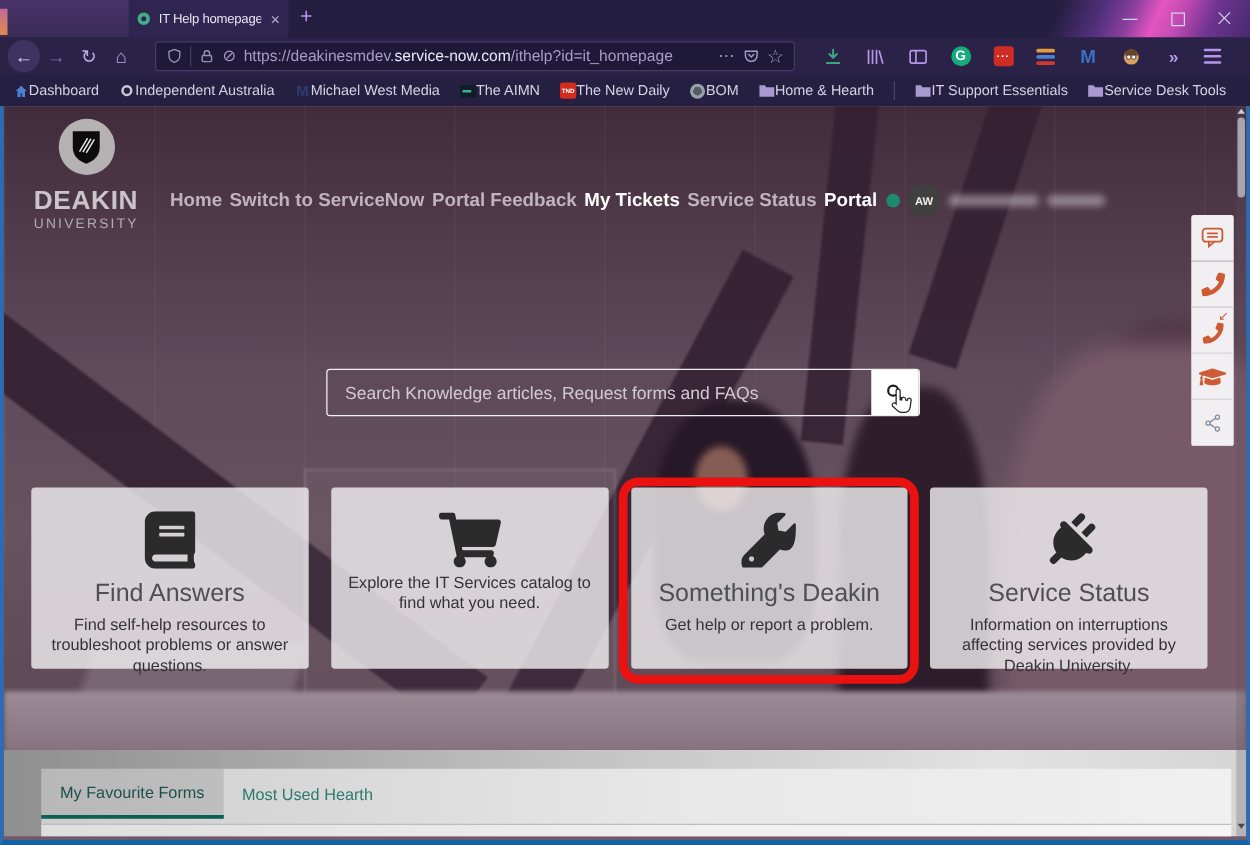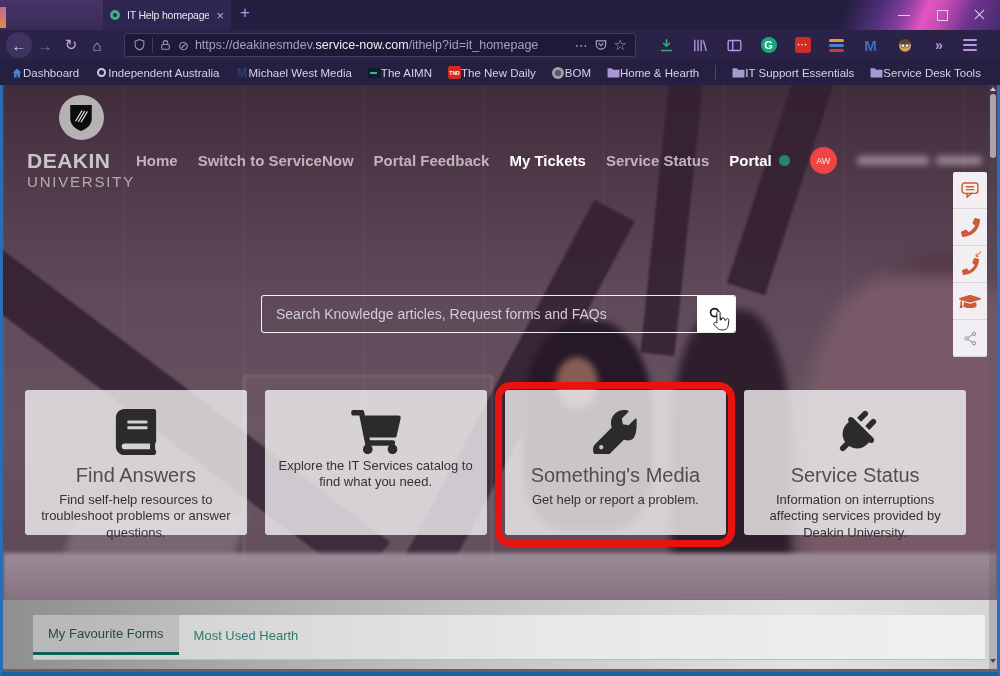--- a/index.html
+++ b/index.html
@@ -91,27 +91,27 @@
   .glass{position:absolute;left:240px;top:290px;width:250px;height:225px;border:2px solid rgba(255,255,255,.18);
     background:rgba(255,255,255,.05);filter:blur(1px);}
   .laptop{position:absolute;left:60px;top:430px;width:170px;height:85px;background:#d8d0d4;opacity:.35;filter:blur(3px);
     transform:skewX(-18deg);}
   .hero-dim{position:absolute;inset:0;background:rgba(52,28,54,.30);}
 
   
   .logo{position:absolute;left:24px;top:10px;display:flex;align-items:center;gap:10px;flex-direction:column;}
   .logo-circle{width:45px;height:45px;border-radius:50%;background:#b6b2b4;display:flex;align-items:center;justify-content:center;}
   .logo-text .l1{font-size:21px;font-weight:bold;color:#c9c5c9;letter-spacing:.5px;line-height:1;}
-  .logo-text .l2{font-size:15px;color:#b2adb2;letter-spacing:1.8px;margin-top:2px;}
-  .site-nav{position:absolute;left:133px;top:62px;display:flex;align-items:center;gap:20px;}
+  .logo-text .l2{font-size:11px;color:#b2adb2;letter-spacing:1.8px;margin-top:2px;}
+  .site-nav{position:absolute;left:133px;top:62px;display:flex;align-items:center;gap:6px;}
   .nav-item{font-size:15px;font-weight:bold;color:#bfb4bd;white-space:nowrap;}
   .nav-item.bright{color:#fdfdfd;}
   .tours-wrap{display:flex;align-items:center;gap:7px;}
   .tour-dot{width:11px;height:11px;border-radius:50%;background:#1d8a6e;}
-  .avatar{width:27px;height:27px;border-radius:50%;background:#ef4444;color:#efeced;font-size:9px;font-weight:normal;
+  .avatar{width:27px;height:27px;border-radius:50%;background:#404040;color:#efeced;font-size:9px;font-weight:bold;
     display:flex;align-items:center;justify-content:center;}
   .name-blur{display:flex;gap:7px;align-items:center;filter:blur(3px);}
   .name-blur i{height:9px;border-radius:4px;background:rgba(205,195,205,.55);display:block;}
 
   
   .heading{position:absolute;left:0;top:158px;width:994px;text-align:center;font-size:30px;color:#f2f0f4;}
   .heading .grey{color:#b7abc0;}
   .searchbar{position:absolute;left:258px;top:210px;width:475px;height:38px;border:1px solid rgba(255,255,255,.92);
     border-radius:3px;display:flex;background:rgba(80,60,80,.08);}
   .searchbar input{flex:1;background:transparent;border:none;outline:none;padding:0 14px;font-size:14px;color:#efe9f0;}
@@ -138,21 +138,21 @@
 
   
   .scrollbar{position:absolute;right:0;top:0;width:8px;height:584px;background:rgba(90,80,95,.25);z-index:60;}
   .sb-up{position:absolute;top:2px;left:1px;width:0;height:0;border-left:3px solid transparent;border-right:3px solid transparent;border-bottom:4px solid #cfcce0;}
   .sb-thumb{position:absolute;top:9px;left:1px;width:6px;height:64px;background:#a8a4b0;border-radius:3px;}
   .sb-down{position:absolute;bottom:6px;left:1px;width:0;height:0;border-left:3px solid transparent;border-right:3px solid transparent;border-top:4px solid #4a4a4a;}
 
   
   .bottom{position:absolute;left:0;top:515px;width:994px;height:69px;
     background:linear-gradient(90deg,#8f8f8f,#c2c2c2 45%,#e2e2e2 80%,#d5d5d5);}
-  .panel{position:absolute;left:30px;top:15px;width:952px;height:44px;
+  .panel{position:absolute;left:30px;top:15px;width:952px;height:54px;
     background:linear-gradient(90deg,#cdcdcd,#e8e8e8 55%,#f0f0f0);}
   .tabs{display:flex;height:40px;align-items:stretch;}
   .ptab{padding:0 15px;display:flex;align-items:center;font-size:13px;color:#2a7a6d;}
   .ptab.active{background:rgba(0,0,0,.10);color:#1c4f46;border-bottom:3px solid #0d5f52;}
   .tab-divider{position:absolute;left:0;right:0;top:44px;border-top:1px solid #bdbdbd;}
   .panel-lower{position:absolute;left:0;right:0;top:45px;bottom:0;background:rgba(255,255,255,.35);}
 
   svg{display:block;}
 </style>
 </head>
@@ -400,21 +400,21 @@
             </svg>
         </div>
         <p>Explore the IT Services catalog to find what you need.</p>
       </div>
       <div class="card">
         <div class="c-icon">
           <svg width="44" height="44" viewBox="0 0 512 512" fill="currentColor">
               <path d="M507.7 109.3c-2.2-9-13.3-12.1-19.8-5.5l-74.4 74.4-67.1-11.2-11.2-67.1 74.4-74.4c6.6-6.6 3.5-17.6-5.5-19.8C390 1.9 375.3 0 360 0 276.3 0 208.7 67.6 208.7 151.3c0 18.3 3.3 35.9 9.3 52.2L29.3 392.2c-39 39-39 102.4 0 141.4s102.4 39 141.4 0l188.7-188.7c16.3 6 33.9 9.3 52.2 9.3C495.3 354.2 512 254.7 507.7 109.3zM96 456c-13.3 0-24-10.7-24-24s10.7-24 24-24 24 10.7 24 24-10.7 24-24 24z"></path>
             </svg>
         </div>
-        <h3>Something's Media</h3>
+        <h3>Something's Deakin</h3>
         <p>Get help or report a problem.</p>
       </div>
       <div class="card">
         <div class="c-icon">
           <svg width="46" height="46" viewBox="0 0 448 512" fill="currentColor">
               <g transform="rotate(45 224 256)">
                 <path d="M320 32a32 32 0 0 0-64 0v96h64V32zM192 32a32 32 0 0 0-64 0v96h64V32zM96 160c-17.7 0-32 14.3-32 32s14.3 32 32 32v32c0 77.4 55 142 128 156.8V480a32 32 0 0 0 64 0v-67.2C361 398 416 333.4 416 256v-32c17.7 0 32-14.3 32-32s-14.3-32-32-32H96z"></path>
               </g>
             </svg>
         </div>

